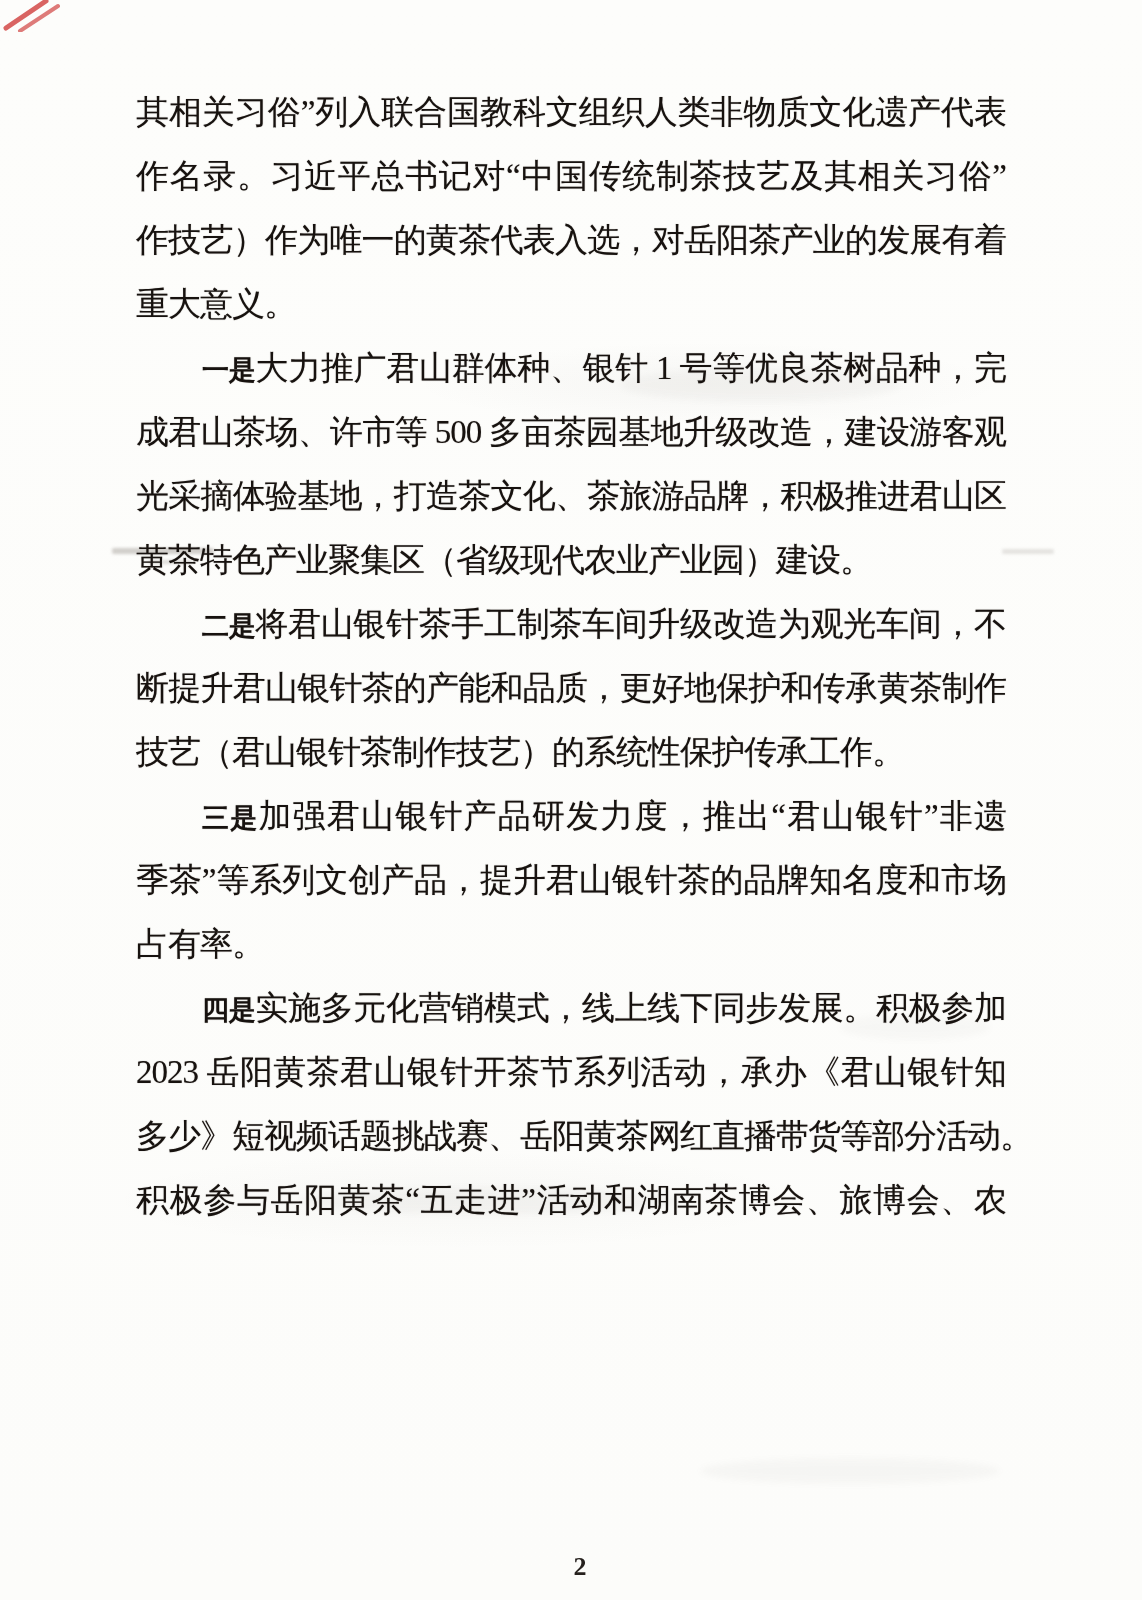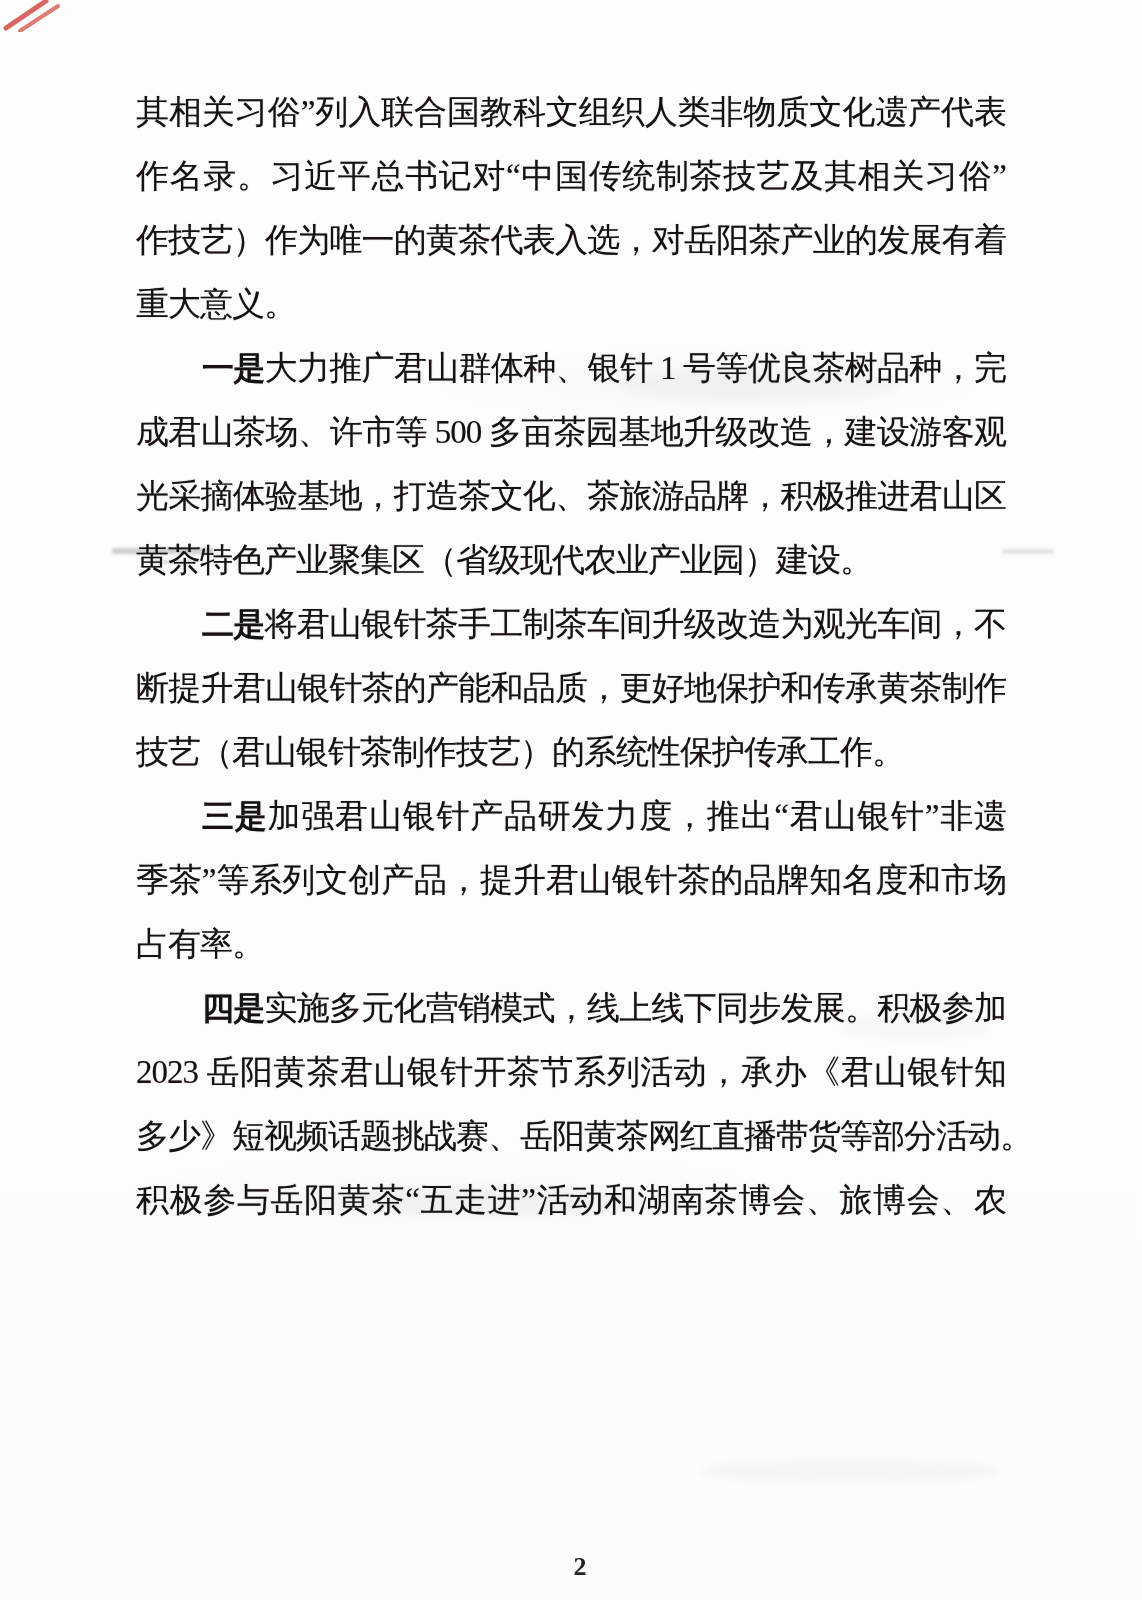--- a/index.html
+++ b/index.html
@@ -16,21 +16,21 @@
   }
   .line{
     height:64px;line-height:64px;font-size:33px;letter-spacing:-1px;
     color:#17120f;
     text-align:justify;text-align-last:justify;
     white-space:nowrap;
     text-shadow:0 0 1px rgba(40,30,25,0.45);
   }
   .line.end{text-align:right;text-align-last:left;}
   .line.indent{padding-left:66px;}
-  .b{font-weight:700;font-family:"Liberation Sans","DejaVu Sans",sans-serif;font-size:32px;}
+  .b{font-weight:700;font-family:"Liberation Sans","DejaVu Sans",sans-serif;font-size:27px;}
   .pagenum{
     position:absolute;left:0;top:1552px;width:1142px;height:40px;
     text-align:center;font-size:26px;font-weight:700;color:#26211e;
     font-family:"Liberation Serif","DejaVu Serif",serif;letter-spacing:0;
     padding-left:18px;box-sizing:border-box;
   }
   .smudge{position:absolute;background:#8d8a86;border-radius:50%;filter:blur(3px);}
   .dash{position:absolute;background:#a7a29c;filter:blur(1.5px);border-radius:2px;}
   .redmark{position:absolute;left:2px;top:-2px;opacity:0.78;}
 </style>

